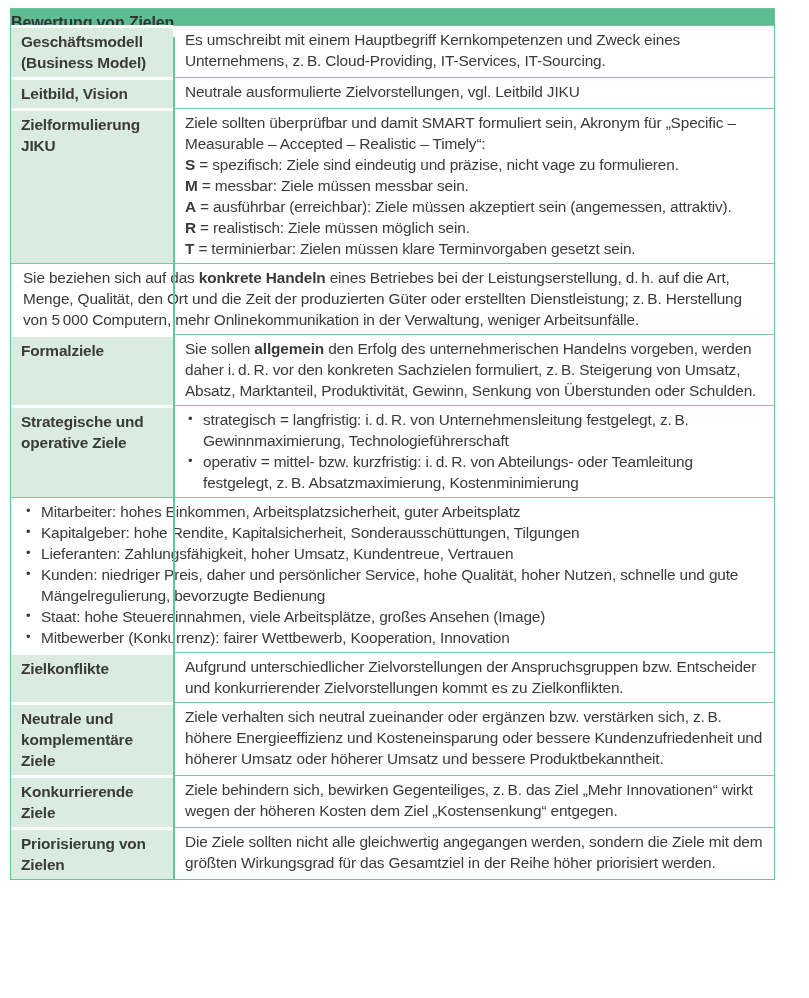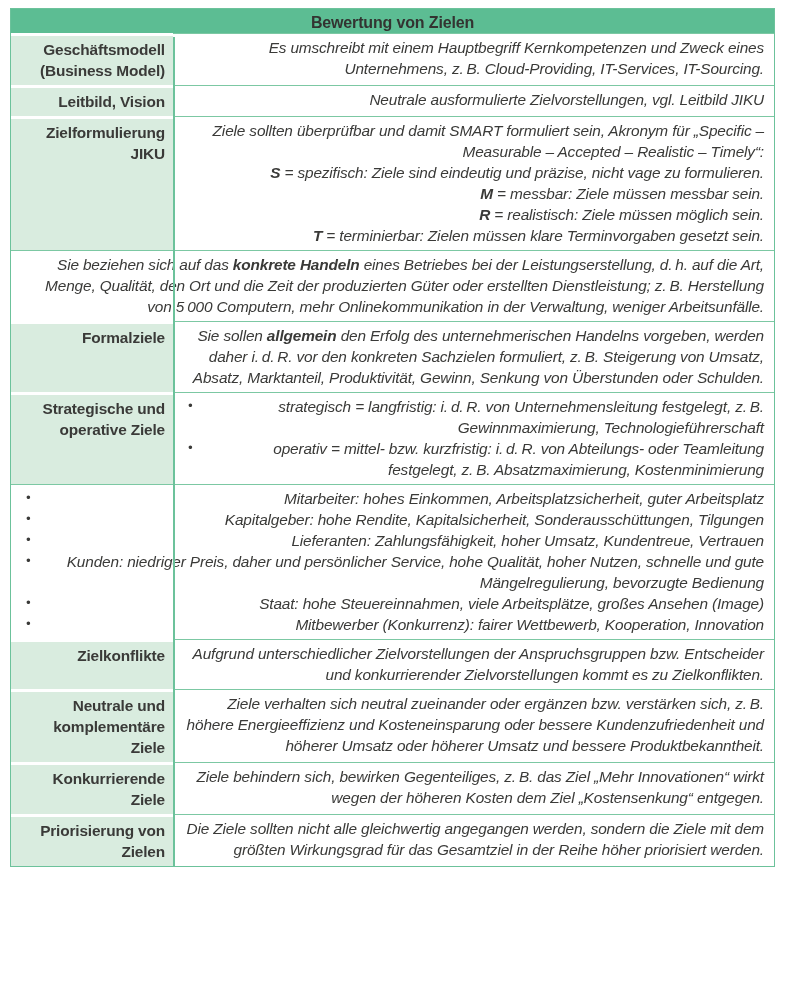--- a/index.html
+++ b/index.html
@@ -16,40 +16,39 @@
     font-family:"Liberation Sans","DejaVu Sans",sans-serif;
     color:var(--text);
     font-size:15.4px;line-height:21px;letter-spacing:-0.15px;
   }
   .ztable{
     position:absolute;left:10px;top:8px;width:765px;
     border:1.5px solid var(--border);
     background:#ffffff;
   }
   .thead{
-    height:24px;line-height:28px;
+    height:16px;line-height:28px;
     background:var(--header-bg);
-    text-align:center;font-weight:bold;font-size:16px;
+    text-align:left;font-weight:bold;font-size:16px;
     color:#333331;
   }
-  .trow{display:flex;width:100%;text-align:right;}
+  .trow{display:flex;width:100%;}
   .tcell{min-height:100%;}
   .term{
     flex:0 0 162px;width:162px;
     background:var(--term-bg);
     font-weight:bold;
     padding:3px 8px 4px 10px;
     border-top:3px solid #ffffff;
   }
   .content{
     flex:1 1 auto;
     background:#ffffff;
     padding:3px 10px 4px 12px;
     border-top:1.5px solid var(--rule);
-    font-style:italic;
   }
   .block.p{padding:0;}
   .block.hang{padding-left:27px;text-indent:-27px;}
   .block.li{position:relative;padding-left:18px;}
   .block.li .marker{position:absolute;left:3px;top:-1px;font-size:13px;}
   .b{font-weight:bold;}
   .col-divider{
     position:absolute;left:162px;top:28px;bottom:0;width:1.5px;
     background:var(--border);
   }
@@ -71,20 +70,21 @@
         <div class="tcell content">
           <div class="block p"><span>Neutrale ausformulierte Zielvorstellungen, vgl. Leitbild JIKU</span></div>
         </div>
       </div>
       <div class="trow">
         <div class="tcell term">Zielformulierung JIKU</div>
         <div class="tcell content">
           <div class="block p"><span>Ziele sollten überprüfbar und damit SMART formuliert sein, Akronym für „Specific – Measurable – Accepted – Realistic – Timely“:</span></div>
           <div class="block hang"><span class="b">S</span><span> = spezifisch: Ziele sind eindeutig und präzise, nicht vage zu formulieren.</span></div>
           <div class="block hang"><span class="b">M</span><span> = messbar: Ziele müssen messbar sein.</span></div>
+          <div class="block hang"><span class="b">A</span><span> = ausführbar (erreichbar): Ziele müssen akzeptiert sein (angemessen, attraktiv).</span></div>
           <div class="block hang"><span class="b">R</span><span> = realistisch: Ziele müssen möglich sein.</span></div>
           <div class="block hang"><span class="b">T</span><span> = terminierbar: Zielen müssen klare Terminvorgaben gesetzt sein.</span></div>
         </div>
       </div>
       <div class="trow">
         <div class="tcell content">
           <div class="block p"><span>Sie beziehen sich auf das </span><span class="b">konkrete Handeln</span><span> eines Betriebes bei der Leistungserstellung, d. h. auf die Art, Menge, Qualität, den Ort und die Zeit der produzierten Güter oder erstellten Dienstleistung; z. B. Herstellung von 5 000 Computern, mehr Onlinekommunikation in der Verwaltung, weniger Arbeitsunfälle.</span></div>
         </div>
       </div>
       <div class="trow">

